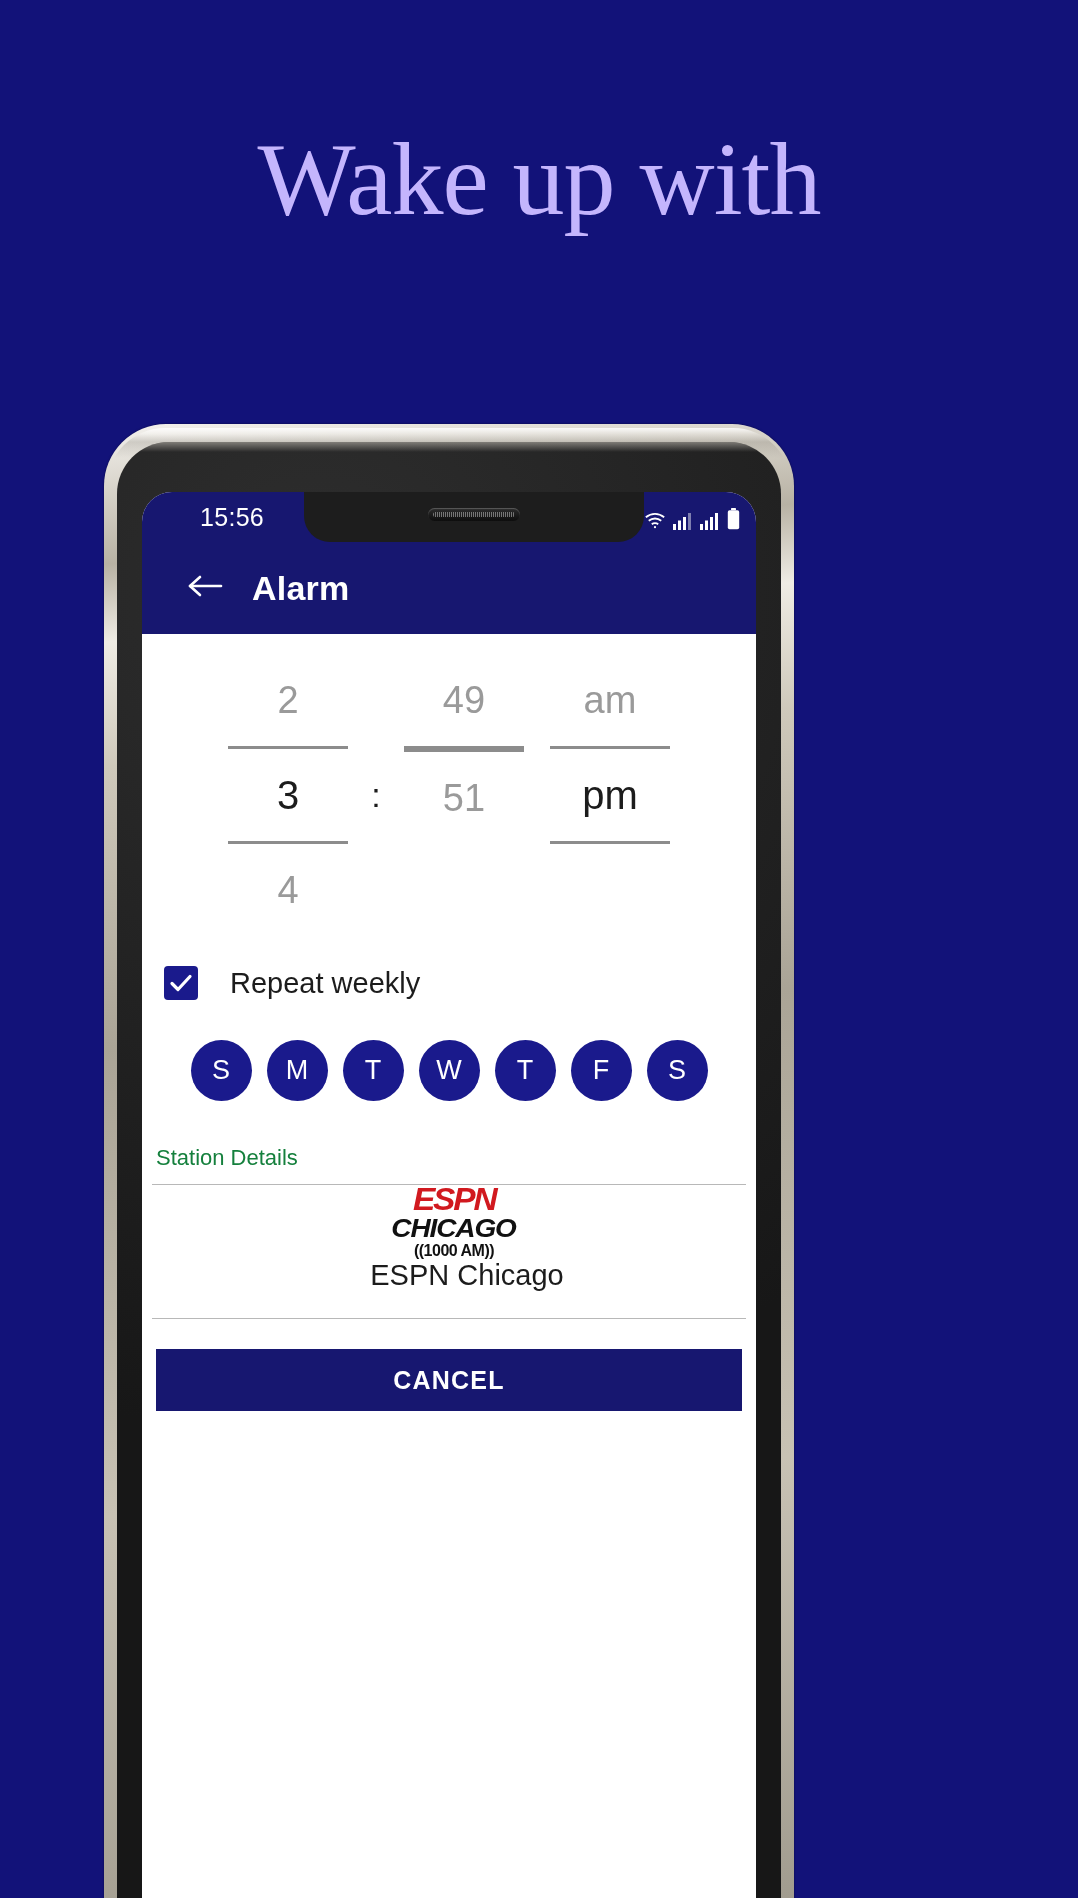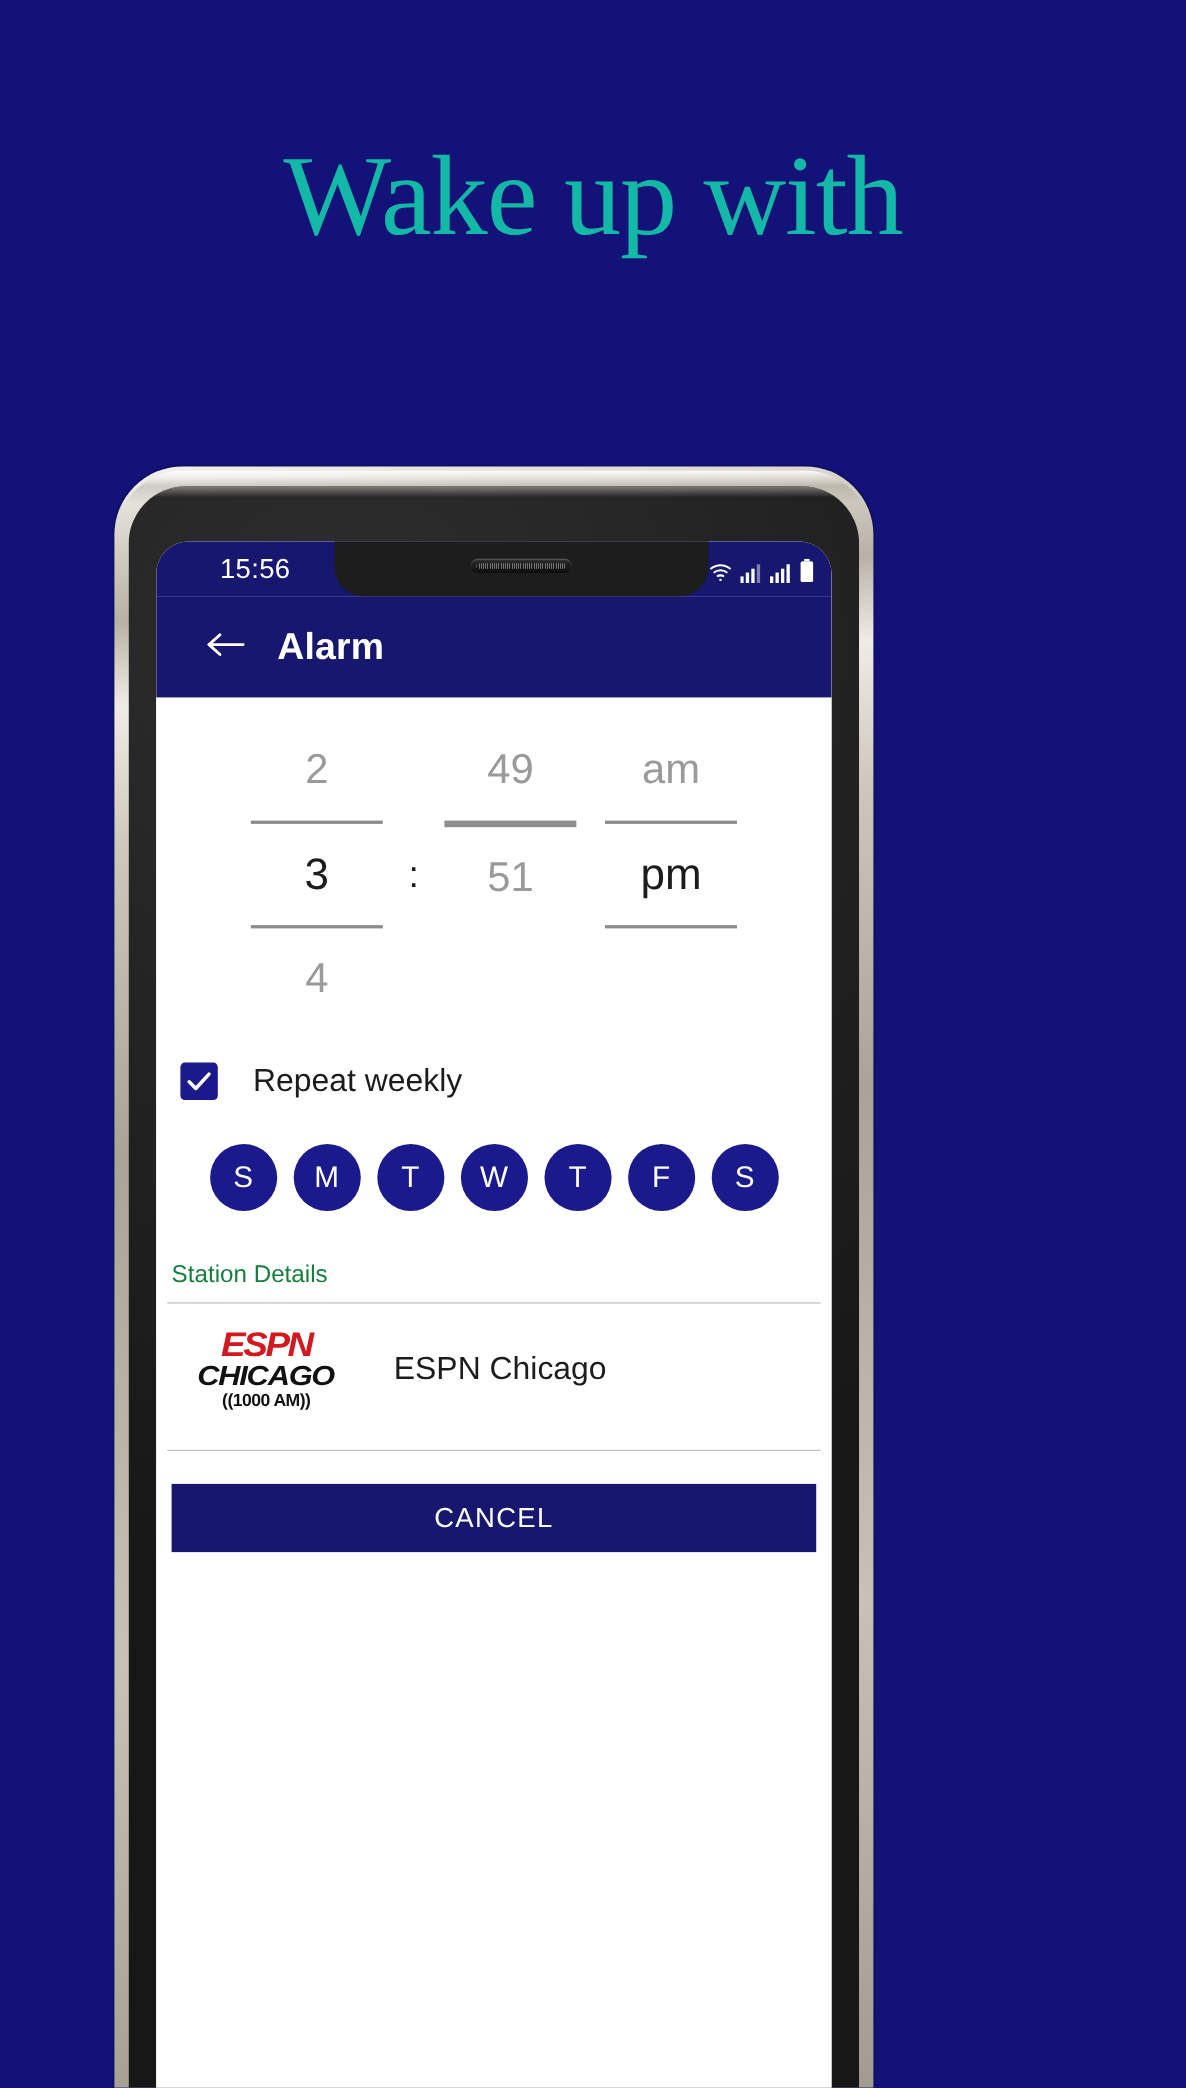--- a/index.html
+++ b/index.html
@@ -15,21 +15,21 @@
     background: #121279;
     overflow: hidden;
   }
 
   
   .headline {
     position: absolute;
     left: 0; top: 112px;
     width: 1078px;
     text-align: center;
-    color: #14b8a6;
+    color: #c4b5fd;
     font-family: "Liberation Serif", "DejaVu Serif", serif;
     font-size: 104px;
     line-height: 133px;
     letter-spacing: -1px;
     font-weight: 400;
   }
   .headline .l1 { display: block; }
   .headline .l2 { display: block; }
 
   
@@ -278,20 +278,21 @@
   .divider {
     height: 1px;
     background: #b8b8b8;
     margin: 13px 10px 0 10px;
   }
   .station-row {
     display: flex;
     align-items: center;
     height: 120px;
     margin: 0 10px;
+    flex-direction: column;
   }
   .espn-logo {
     width: 160px;
     margin-left: 10px;
     display: flex;
     flex-direction: column;
     align-items: center;
     gap: 1px;
   }
   .espn-top {
@@ -331,21 +332,21 @@
     display: flex;
     gap: 8px;
     margin: 30px 14px 0 14px;
   }
   .btn {
     flex: 1;
     height: 62px;
     background: #171770;
     color: #ffffff;
     font-size: 25px;
-    font-weight: normal;
+    font-weight: bold;
     letter-spacing: 1.2px;
     display: flex; align-items: center; justify-content: center;
     cursor: pointer;
     border: none;
     font-family: "Liberation Sans", sans-serif;
   }
 </style>
 </head>
 <body>
 

